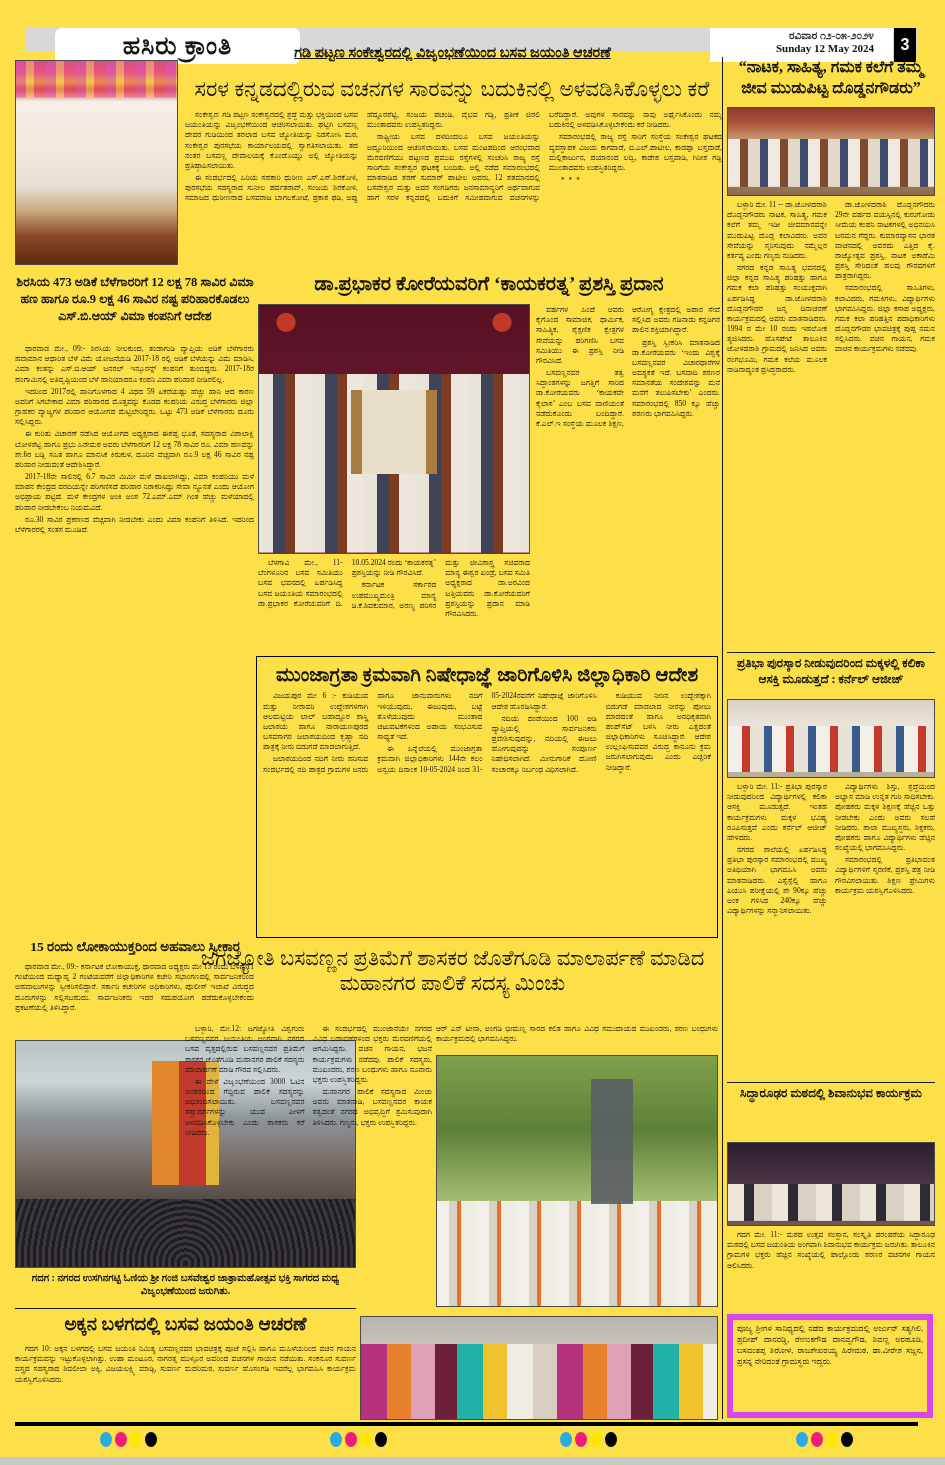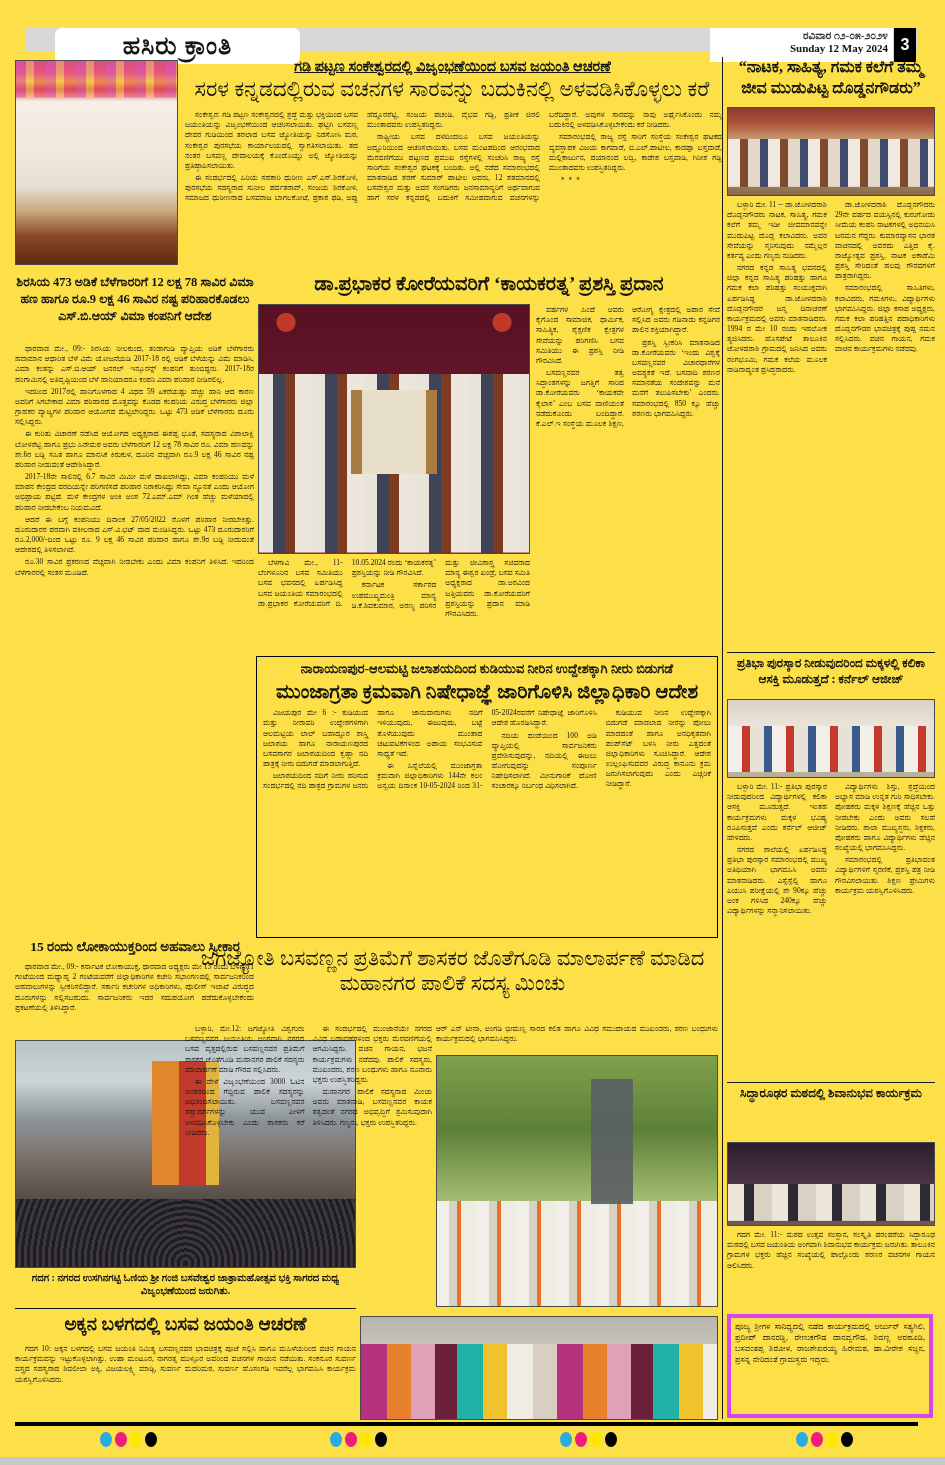--- a/index.html
+++ b/index.html
@@ -4,21 +4,21 @@
 <style>
   html,body{margin:0;padding:0;background:#9a9a9a;}
   *{box-sizing:border-box;}
   #page{position:relative;width:945px;height:1465px;margin:0 auto;background:#fde047;
         font-family:"Liberation Serif","DejaVu Serif",serif;color:#141414;overflow:hidden;}
   .abs{position:absolute;}
   
   .mast-bar{background:#d8d8d6;}
   .title-box{background:#fff;border-radius:7px;display:flex;align-items:center;justify-content:center;
              font-weight:bold;font-size:25px;letter-spacing:1px;}
-  .date-box{background:#fff;text-align:right;padding:2px 5px 0 0;line-height:1.15;}
+  .date-box{background:#fff;text-align:right;padding:2px 19px 0 0;line-height:1.15;}
   .date-kn{font-size:10.5px;font-weight:bold;color:#333;}
   .date-en{font-size:11px;font-weight:bold;color:#111;}
   .pagenum{background:#000;color:#fff;display:flex;align-items:center;justify-content:center;
            font-size:16px;font-weight:bold;font-family:"Liberation Sans",sans-serif;}
   
   .kicker{font-weight:bold;text-align:center;font-size:14.5px;text-decoration:underline;line-height:1.25;}
   .kicker2{font-weight:bold;text-align:center;font-size:13px;line-height:1.3;}
   .hl-xl{font-weight:normal;text-align:center;font-size:21.5px;line-height:1.2;}
   .hl-lg{font-weight:bold;text-align:center;font-size:19.5px;line-height:1.25;}
   .hl-md{font-weight:bold;text-align:center;font-size:16px;line-height:1.3;}
@@ -27,21 +27,21 @@
   
   .body{font-size:7.6px;line-height:1.34;text-align:justify;overflow:hidden;}
   .body p{margin:0 0 2px 0;text-indent:10px;}
   .cols2{column-count:2;column-gap:8px;}
   .cols3{column-count:3;column-gap:9px;}
   .cols4{column-count:4;column-gap:9px;}
   .caption{font-size:10px;font-weight:bold;text-align:center;line-height:1.25;}
   .rule-v{background:#1a1a1a;}
   .rule-h{background:#1a1a1a;}
   .boxed{border:1.6px solid #000;}
-  .boxed-thin{border:4px solid #d946ef;}
+  .boxed-thin{border:6px solid #d946ef;}
   
   .photo{border:1px solid #4a4a4a;}
   .ph-celebration{background:
     repeating-linear-gradient(90deg, rgba(217,79,158,.55) 0 10px, rgba(242,200,75,.5) 10px 18px, rgba(226,71,90,.45) 18px 30px) 0 0/100% 18% no-repeat,
     linear-gradient(180deg,#d94f9e 0,#e8649c 6%,#f2c84b 10%,#e2475a 14%,#f5efe6 20%,#efe8dc 45%,#e5ded2 62%,#caa87c 74%,#8a4a28 86%,#5e2a12 100%);}
   .ph-award{background:
     radial-gradient(circle at 10% 7%, #c0392b 0 9px, rgba(0,0,0,0) 10px),
     radial-gradient(circle at 90% 7%, #c0392b 0 9px, rgba(0,0,0,0) 10px),
     linear-gradient(90deg, rgba(0,0,0,0) 34%, #a97b44 34% 38%, #e8dfc8 38% 62%, #a97b44 62% 66%, rgba(0,0,0,0) 66%) 0 52%/100% 34% no-repeat,
     repeating-linear-gradient(90deg,#e9e4da 0 14px,#3e4356 14px 26px,#7d3b22 26px 36px,#ece6dc 36px 52px) 0 100%/100% 72% no-repeat,
@@ -82,56 +82,54 @@
   <div class="abs title-box" style="left:55px;top:28px;width:245px;height:36px;">
     <span>ಹಸಿರು ಕ್ರಾಂತಿ</span>
   </div>
   <div class="abs date-box" style="left:710px;top:28px;width:183px;height:34px;">
     <div class="date-kn">ರವಿವಾರ ೧೨-೦೫-೨೦೨೪</div>
     <div class="date-en">Sunday 12 May 2024</div>
   </div>
   <div class="abs pagenum" style="left:894px;top:28px;width:22px;height:34px;">3</div>
 
   <div class="abs photo ph-celebration" style="left:15px;top:60px;width:163px;height:205px;"></div>
-  <div class="abs kicker" style="left:185px;top:57px;width:535px;">ಗಡಿ ಪಟ್ಟಣ ಸಂಕೇಶ್ವರದಲ್ಲಿ ವಿಜೃಂಭಣೆಯಿಂದ ಬಸವ ಜಯಂತಿ ಆಚರಣೆ</div>
+  <div class="abs kicker" style="left:185px;top:43px;width:535px;">ಗಡಿ ಪಟ್ಟಣ ಸಂಕೇಶ್ವರದಲ್ಲಿ ವಿಜೃಂಭಣೆಯಿಂದ ಬಸವ ಜಯಂತಿ ಆಚರಣೆ</div>
   <div class="abs hl-xl" style="left:182px;top:77px;width:540px;">ಸರಳ ಕನ್ನಡದಲ್ಲಿರುವ ವಚನಗಳ ಸಾರವನ್ನು ಬದುಕಿನಲ್ಲಿ ಅಳವಡಿಸಿಕೊಳ್ಳಲು ಕರೆ</div>
   <div class="abs body cols3" style="left:185px;top:110px;width:537px;height:158px;">
       <p>ಸಂಕೇಶ್ವರ: ಗಡಿ ಪಟ್ಟಣ ಸಂಕೇಶ್ವರದಲ್ಲಿ ಶ್ರದ್ಧೆ ಮತ್ತು ಭಕ್ತಿಯಿಂದ ಬಸವ ಜಯಂತಿಯನ್ನು ವಿಜೃಂಭಣೆಯಿಂದ ಆಚರಿಸಲಾಯಿತು. ಘಟ್ಟಿಗಿ ಬಸವಣ್ಣ ದೇವರ ಗುಡಿಯಿಂದ ತರಲಾದ ಬಸವ ಜ್ಯೋತಿಯನ್ನು ನಿಡಸೋಸಿ ಮಠ, ಸಂಕೇಶ್ವರ ಪುರಸಭೆಯ ಕಾರ್ಯಾಲಯದಲ್ಲಿ ಸ್ವಾಗತಿಸಲಾಯಿತು. ತದ ನಂತರ ಬಸವಣ್ಣ ದೇವಾಲಯಕ್ಕೆ ಕೊಂಡೊಯ್ದು ಅಲ್ಲಿ ಜ್ಯೋತಿಯನ್ನು ಪ್ರತಿಷ್ಠಾಪಿಸಲಾಯಿತು.</p>
       <p>ಈ ಸಂದರ್ಭದಲ್ಲಿ ಹಿರಿಯ ಸಹಕಾರಿ ಧುರೀಣ ಎಸ್.ಎಸ್.ಶಿರಕೋಳಿ, ಪುರಸಭೆಯ ಸದಸ್ಯರಾದ ಸುನೀಲ ಪರ್ವತರಾವ್, ಸಂಜಯ ಶಿರಕೋಳಿ, ಸಮಾಜದ ಧುರೀಣರಾದ ಬಸವರಾಜ ಬಾಗಲಕೋಟೆ, ಪ್ರಕಾಶ ಫಡಿ, ಅಪ್ಪು ಹೆದ್ದೂರಶೆಟ್ಟಿ, ಸಂಜಯ ಪಚಂಡಿ, ವೈಭವ ಗಡ್ಡಿ, ಪ್ರತೀಕ ಜಿರಲಿ ಮುಂತಾದವರು ಉಪಸ್ಥಿತರಿದ್ದರು.</p>
       <p>ರಾಷ್ಟ್ರೀಯ ಬಸವ ದಳದಿಂದಲೂ ಬಸವ ಜಯಂತಿಯನ್ನು ಅದ್ದೂರಿಯಿಂದ ಆಚರಿಸಲಾಯಿತು. ಬಸವ ಮಂಟಪದಿಂದ ಆರಂಭವಾದ ಮೆರವಣಿಗೆಯು ಪಟ್ಟಣದ ಪ್ರಮುಖ ರಸ್ತೆಗಳಲ್ಲಿ ಸಂಚರಿಸಿ ರಾಜ್ಯ ರಸ್ತೆ ಸಾರಿಗೆಯ ಸಂಕೇಶ್ವರ ಘಟಕಕ್ಕೆ ಬಂದಿತು. ಅಲ್ಲಿ ನಡೆದ ಸಮಾರಂಭದಲ್ಲಿ ಮಾತನಾಡಿದ ಶರಣೆ ಸುಮಾರ್ ಪಾಟೀಲ ಅವರು, 12 ಶತಮಾನದಲ್ಲಿ ಬಸವೇಶ್ವರ ಮತ್ತು ಅವರ ಸಂಗಡಿಗರು ಜನಸಾಮಾನ್ಯರಿಗೆ ಅರ್ಥವಾಗುವ ಹಾಗೆ ಸರಳ ಕನ್ನಡದಲ್ಲಿ ಬದುಕಿಗೆ ಸಮೀಪವಾಗುವ ವಚನಗಳನ್ನು ಬರೆದಿದ್ದಾರೆ. ಅವುಗಳ ಸಾರವನ್ನು ನಾವು ಅರ್ಥೈಸಿಕೊಂಡು ನಮ್ಮ ಬದುಕಿನಲ್ಲಿ ಅಳವಡಿಸಿಕೊಳ್ಳಬೇಕೆಂದು ಕರೆ ನೀಡಿದರು.</p>
       <p>ಸಮಾರಂಭದಲ್ಲಿ ರಾಜ್ಯ ರಸ್ತೆ ಸಾರಿಗೆ ಸಂಸ್ಥೆಯ ಸಂಕೇಶ್ವರ ಘಟಕದ ವ್ಯವಸ್ಥಾಪಕ ವಿಜಯ ಕಾಗವಾಡೆ, ಬಿ.ಎಲ್.ಪಾಟೀಲ, ಕಾಡಪ್ಪಾ ಬಸ್ತವಾಡೆ, ಮಲ್ಲಿಕಾರ್ಜುನ, ದಯಾನಂದ ಲದ್ವಿ, ಕಾಡೇಶ ಬಸ್ತವಾಡಿ, ಗಿರೀಶ ಗಡ್ಡಿ ಮುಂತಾದವರು ಉಪಸ್ಥಿತರಿದ್ದರು.</p>
       <p>＊＊＊</p>
     </div>
 
   <div class="abs rule-v" style="left:722px;top:57px;width:1px;height:1362px;"></div>
 
   <div class="abs hl-xs" style="left:15px;top:274px;width:240px;">ಶಿರಸಿಯ 473 ಅಡಿಕೆ ಬೆಳೆಗಾರರಿಗೆ 12 ಲಕ್ಷ 78 ಸಾವಿರ ವಿಮಾ ಹಣ ಹಾಗೂ ರೂ.9 ಲಕ್ಷ 46 ಸಾವಿರ ನಷ್ಟ ಪರಿಹಾರಕೊಡಲು ಎಸ್.ಬಿ.ಆಯ್ ವಿಮಾ ಕಂಪನಿಗೆ ಆದೇಶ</div>
   <div class="abs body" style="left:15px;top:344px;width:239px;height:590px;">
       <p>ಧಾರವಾಡ ಮೇ., 09:- ಶಿರಸಿಯ ನೀಲಕುಂದ, ತಂಡಾಗುಡಿ ವ್ಯಾಪ್ತಿಯ ಅಡಿಕೆ ಬೆಳೆಗಾರರು ಹವಾಮಾನ ಆಧಾರಿತ ಬೆಳೆ ವಿಮೆ ಯೋಜನೆಯಡಿ 2017-18 ರಲ್ಲಿ ಅಡಿಕೆ ಬೆಳೆಯನ್ನು ವಿಮೆ ಮಾಡಿಸಿ, ವಿಮಾ ಕಂತನ್ನು ಎಸ್.ಬಿ.ಆಯ್ ಜನರಲ್ ಇನ್ಶೂರನ್ಸ್ ಕಂಪನಿಗೆ ತುಂಬಿದ್ದರು. 2017-18ರ ಹಂಗಾಮಿನಲ್ಲಿ ಅತಿವೃಷ್ಟಿಯಿಂದ ಬೆಳೆ ಹಾನಿಯಾದರೂ ಕಂಪನಿ ವಿಮಾ ಪರಿಹಾರ ನೀಡಿರಲಿಲ್ಲ.</p>
       <p>ಇದರಿಂದ 2017ರಲ್ಲಿ ಹಾನಿಗೊಳಗಾದ 4 ವಿಧದ 59 ಏಕರೆಯಷ್ಟು ಹೆಚ್ಚು ಹಾನಿ ಆದ ಕಾರಣ ಅವರಿಗೆ ಸಿಗಬೇಕಾದ ವಿಮಾ ಪರಿಹಾರದ ಮೊತ್ತವನ್ನು ಕೊಡದ ಕಂಪನಿಯ ವಿರುದ್ಧ ಬೆಳೆಗಾರರು ಜಿಲ್ಲಾ ಗ್ರಾಹಕರ ವ್ಯಾಜ್ಯಗಳ ಪರಿಹಾರ ಆಯೋಗದ ಮೆಟ್ಟಿಲೇರಿದ್ದರು. ಒಟ್ಟು 473 ಅಡಿಕೆ ಬೆಳೆಗಾರರು ದೂರು ಸಲ್ಲಿಸಿದ್ದರು.</p>
       <p>ಈ ಕುರಿತು ವಿಚಾರಣೆ ನಡೆಸಿದ ಆಯೋಗದ ಅಧ್ಯಕ್ಷರಾದ ಈಶಪ್ಪ ಭೂತೆ, ಸದಸ್ಯರಾದ ವಿಶಾಲಾಕ್ಷಿ ಬೋಳಶೆಟ್ಟಿ ಹಾಗೂ ಪ್ರಭು ಹಿರೇಮಠ ಅವರು ಬೆಳೆಗಾರರಿಗೆ 12 ಲಕ್ಷ 78 ಸಾವಿರ ರೂ. ವಿಮಾ ಹಣವನ್ನು ಶೇ.6ರ ಬಡ್ಡಿ ಸಹಿತ ಹಾಗೂ ಮಾನಸಿಕ ಕಿರುಕುಳ, ದೂರಿನ ವೆಚ್ಚವಾಗಿ ರೂ.9 ಲಕ್ಷ 46 ಸಾವಿರ ನಷ್ಟ ಪರಿಹಾರ ನೀಡುವಂತೆ ಆದೇಶಿಸಿದ್ದಾರೆ.</p>
       <p>2017-18ನೇ ಸಾಲಿನಲ್ಲಿ 6.7 ಸಾವಿರ ಮಿಮೀ ಮಳೆ ದಾಖಲಾಗಿದ್ದು, ವಿಮಾ ಕಂಪನಿಯು ಮಳೆ ಮಾಪನ ಕೇಂದ್ರದ ವರದಿಯನ್ನೇ ಪರಿಗಣಿಸದೆ ಪರಿಹಾರ ನಿರಾಕರಿಸಿದ್ದು ಸೇವಾ ನ್ಯೂನತೆ ಎಂದು ಆಯೋಗ ಅಭಿಪ್ರಾಯ ಪಟ್ಟಿದೆ. ಮಳೆ ಕೇಂದ್ರಗಳ ಅಂಕಿ ಅಂಶ 72.ಎಮ್.ಎಮ್ ಗಿಂತ ಹೆಚ್ಚು ಮಳೆಯಾದಲ್ಲಿ ಪರಿಹಾರ ನೀಡಬೇಕೆಂಬ ನಿಯಮವಿದೆ.</p>
-      <p>ಆದರೆ ಈ ಬಗ್ಗೆ ಕಂಪನಿಯು ದಿನಾಂಕ 27/05/2022 ರೊಳಗೆ ಪರಿಹಾರ ನೀಡಬೇಕಿತ್ತು. ದೂರುದಾರರ ಪರವಾಗಿ ವಕೀಲರಾದ ಎಸ್.ವಿ.ಭಟ್ ವಾದ ಮಂಡಿಸಿದ್ದರು. ಒಟ್ಟು 473 ದೂರುದಾರರಿಗೆ ರೂ.2,000/-ದಿಂದ ಒಟ್ಟು ರೂ. 9 ಲಕ್ಷ 46 ಸಾವಿರ ಪರಿಹಾರ ಹಾಗೂ ಶೇ.9ರ ಬಡ್ಡಿ ನೀಡುವಂತೆ ಆದೇಶದಲ್ಲಿ ತಿಳಿಸಲಾಗಿದೆ.</p>
       <p>ರೂ.30 ಸಾವಿರ ಪ್ರಕರಣದ ವೆಚ್ಚವಾಗಿ ನೀಡಬೇಕು ಎಂದು ವಿಮಾ ಕಂಪನಿಗೆ ತಿಳಿಸಿದೆ. ಇದರಿಂದ ಬೆಳೆಗಾರರಲ್ಲಿ ಸಂತಸ ಮೂಡಿದೆ.</p>
     </div>
 
   <div class="abs hl-lg" style="left:258px;top:272px;width:462px;">ಡಾ.ಪ್ರಭಾಕರ ಕೋರೆಯವರಿಗೆ ‘ಕಾಯಕರತ್ನ’ ಪ್ರಶಸ್ತಿ ಪ್ರದಾನ</div>
   <div class="abs photo ph-award" style="left:258px;top:304px;width:272px;height:250px;"></div>
   <div class="abs body cols2" style="left:536px;top:305px;width:184px;height:346px;">
       <p>ವರ್ಷಗಳ ಹಿಂದೆ ಅವರು ಕೈಗೊಂಡ ಸಾಮಾಜಿಕ, ಧಾರ್ಮಿಕ, ಸಾಹಿತ್ಯಿಕ, ಶೈಕ್ಷಣಿಕ ಕ್ಷೇತ್ರಗಳ ಸೇವೆಯನ್ನು ಪರಿಗಣಿಸಿ ಬಸವ ಸಮಿತಿಯು ಈ ಪ್ರಶಸ್ತಿ ನೀಡಿ ಗೌರವಿಸಿದೆ.</p>
       <p>ಬಸವಣ್ಣನವರ ತತ್ವ ಸಿದ್ಧಾಂತಗಳನ್ನು ಜಗತ್ತಿಗೆ ಸಾರಿದ ಡಾ.ಕೋರೆಯವರು ‘ಕಾಯಕವೇ ಕೈಲಾಸ’ ಎಂಬ ಬಸವ ವಾಣಿಯಂತೆ ನಡೆದುಕೊಂಡು ಬಂದಿದ್ದಾರೆ. ಕೆ.ಎಲ್.ಇ ಸಂಸ್ಥೆಯ ಮೂಲಕ ಶಿಕ್ಷಣ, ಆರೋಗ್ಯ ಕ್ಷೇತ್ರದಲ್ಲಿ ಅಪಾರ ಸೇವೆ ಸಲ್ಲಿಸಿದ ಅವರು ಗಡಿನಾಡು ಕನ್ನಡಿಗರ ಪಾಲಿನ ಶಕ್ತಿಯಾಗಿದ್ದಾರೆ.</p>
       <p>ಪ್ರಶಸ್ತಿ ಸ್ವೀಕರಿಸಿ ಮಾತನಾಡಿದ ಡಾ.ಕೋರೆಯವರು ‘ಇಂದು ವಿಶ್ವಕ್ಕೆ ಬಸವಣ್ಣನವರ ವಿಚಾರಧಾರೆಗಳ ಅವಶ್ಯಕತೆ ಇದೆ. ಬಸವಾದಿ ಶರಣರ ಸಮಾನತೆಯ ಸಂದೇಶವನ್ನು ಮನೆ ಮನೆಗೆ ತಲುಪಿಸಬೇಕು’ ಎಂದರು. ಸಮಾರಂಭದಲ್ಲಿ 850 ಕ್ಕೂ ಹೆಚ್ಚು ಶರಣರು ಭಾಗವಹಿಸಿದ್ದರು.</p>
     </div>
   <div class="abs body cols3" style="left:258px;top:558px;width:272px;height:93px;">
       <p>ಬೆಳಗಾವಿ ಮೇ., 11-ಬೆಂಗಳೂರಿನ ಬಸವ ಸಮಿತಿಯು ಬಸವ ಭವನದಲ್ಲಿ ಏರ್ಪಡಿಸಿದ್ದ ಬಸವ ಜಯಂತಿಯ ಸಮಾರಂಭದಲ್ಲಿ ಡಾ.ಪ್ರಭಾಕರ ಕೋರೆಯವರಿಗೆ ದಿ. 10.05.2024 ರಂದು ‘ಕಾಯಕರತ್ನ’ ಪ್ರಶಸ್ತಿಯನ್ನು ನೀಡಿ ಗೌರವಿಸಿದೆ.</p>
       <p>ಕರ್ನಾಟಕ ಸರ್ಕಾರದ ಉಪಮುಖ್ಯಮಂತ್ರಿ ಮಾನ್ಯ ಡಿ.ಕೆ.ಶಿವಕುಮಾರ, ಅರಣ್ಯ ಪರಿಸರ ಮತ್ತು ಜೀವಿಶಾಸ್ತ್ರ ಸಚಿವರಾದ ಮಾನ್ಯ ಈಶ್ವರ ಖಂಡ್ರೆ, ಬಸವ ಸಮಿತಿ ಅಧ್ಯಕ್ಷರಾದ ಡಾ.ಅರವಿಂದ ಜತ್ತಿಯವರು ಡಾ.ಕೋರೆಯವರಿಗೆ ಪ್ರಶಸ್ತಿಯನ್ನು ಪ್ರದಾನ ಮಾಡಿ ಗೌರವಿಸಿದರು.</p>
     </div>
 
   <div class="abs boxed" style="left:256px;top:656px;width:462px;height:282px;padding:4px 6px;">
-    <div class="kicker2">ನಾರಾಯಣಪುರ-ಆಲಮಟ್ಟಿ ಜಲಾಶಯದಿಂದ ಕುಡಿಯುವ ನೀರಿನ ಉದ್ದೇಶಕ್ಕಾಗಿ ನೀರು ಬಿಡುಗಡೆ</div>
     <div class="hl-lg" style="margin:2px 0 4px 0;">ಮುಂಜಾಗ್ರತಾ ಕ್ರಮವಾಗಿ ನಿಷೇಧಾಜ್ಞೆ ಜಾರಿಗೊಳಿಸಿ ಜಿಲ್ಲಾಧಿಕಾರಿ ಆದೇಶ</div>
     <div class="body cols4" style="height:218px;">
         <p>ವಿಜಯಪುರ ಮೇ 6 :- ಕುಡಿಯುವ ಮತ್ತು ನೀರಾವರಿ ಉದ್ದೇಶಗಳಿಗಾಗಿ ಆಲಮಟ್ಟಿಯ ಲಾಲ್ ಬಹಾದ್ದೂರ ಶಾಸ್ತ್ರಿ ಜಲಾಶಯ ಹಾಗೂ ನಾರಾಯಣಪುರದ ಬಸವಸಾಗರ ಜಲಾಶಯದಿಂದ ಕೃಷ್ಣಾ ನದಿ ಪಾತ್ರಕ್ಕೆ ನೀರು ಬಿಡುಗಡೆ ಮಾಡಲಾಗುತ್ತಿದೆ.</p>
         <p>ಜಲಾಶಯದಿಂದ ನದಿಗೆ ನೀರು ಹರಿಸುವ ಸಂದರ್ಭದಲ್ಲಿ ನದಿ ಪಾತ್ರದ ಗ್ರಾಮಗಳ ಜನರು ಹಾಗೂ ಜಾನುವಾರುಗಳು ನದಿಗೆ ಇಳಿಯುವುದು, ಈಜುವುದು, ಬಟ್ಟೆ ತೊಳೆಯುವುದು ಮುಂತಾದ ಚಟುವಟಿಕೆಗಳಿಂದ ಅಪಾಯ ಸಂಭವಿಸುವ ಸಾಧ್ಯತೆ ಇದೆ.</p>
         <p>ಈ ಹಿನ್ನೆಲೆಯಲ್ಲಿ ಮುಂಜಾಗ್ರತಾ ಕ್ರಮವಾಗಿ ಜಿಲ್ಲಾಧಿಕಾರಿಗಳು 144ನೇ ಕಲಂ ಅನ್ವಯ ದಿನಾಂಕ 10-05-2024 ರಿಂದ 31-05-2024ರವರೆಗೆ ನಿಷೇಧಾಜ್ಞೆ ಜಾರಿಗೊಳಿಸಿ ಆದೇಶ ಹೊರಡಿಸಿದ್ದಾರೆ.</p>
         <p>ನದಿಯ ದಂಡೆಯಿಂದ 100 ಅಡಿ ವ್ಯಾಪ್ತಿಯಲ್ಲಿ ಸಾರ್ವಜನಿಕರು ಪ್ರವೇಶಿಸುವುದನ್ನು, ನದಿಯಲ್ಲಿ ಈಜಲು ಹೋಗುವುದನ್ನು ಸಂಪೂರ್ಣ ನಿಷೇಧಿಸಲಾಗಿದೆ. ಮೀನುಗಾರಿಕೆ ದೋಣಿ ಸಂಚಾರಕ್ಕೂ ನಿರ್ಬಂಧ ವಿಧಿಸಲಾಗಿದೆ.</p>
         <p>ಕುಡಿಯುವ ನೀರಿನ ಉದ್ದೇಶಕ್ಕಾಗಿ ಬಿಡುಗಡೆ ಮಾಡಲಾದ ನೀರನ್ನು ಪೋಲು ಮಾಡದಂತೆ ಹಾಗೂ ಅನಧಿಕೃತವಾಗಿ ಪಂಪ್‌ಸೆಟ್ ಬಳಸಿ ನೀರು ಎತ್ತದಂತೆ ಜಿಲ್ಲಾಧಿಕಾರಿಗಳು ಸೂಚಿಸಿದ್ದಾರೆ. ಆದೇಶ ಉಲ್ಲಂಘಿಸುವವರ ವಿರುದ್ಧ ಕಾನೂನು ಕ್ರಮ ಜರುಗಿಸಲಾಗುವುದು ಎಂದು ಎಚ್ಚರಿಕೆ ನೀಡಿದ್ದಾರೆ.</p>
       </div>
   </div>
 

